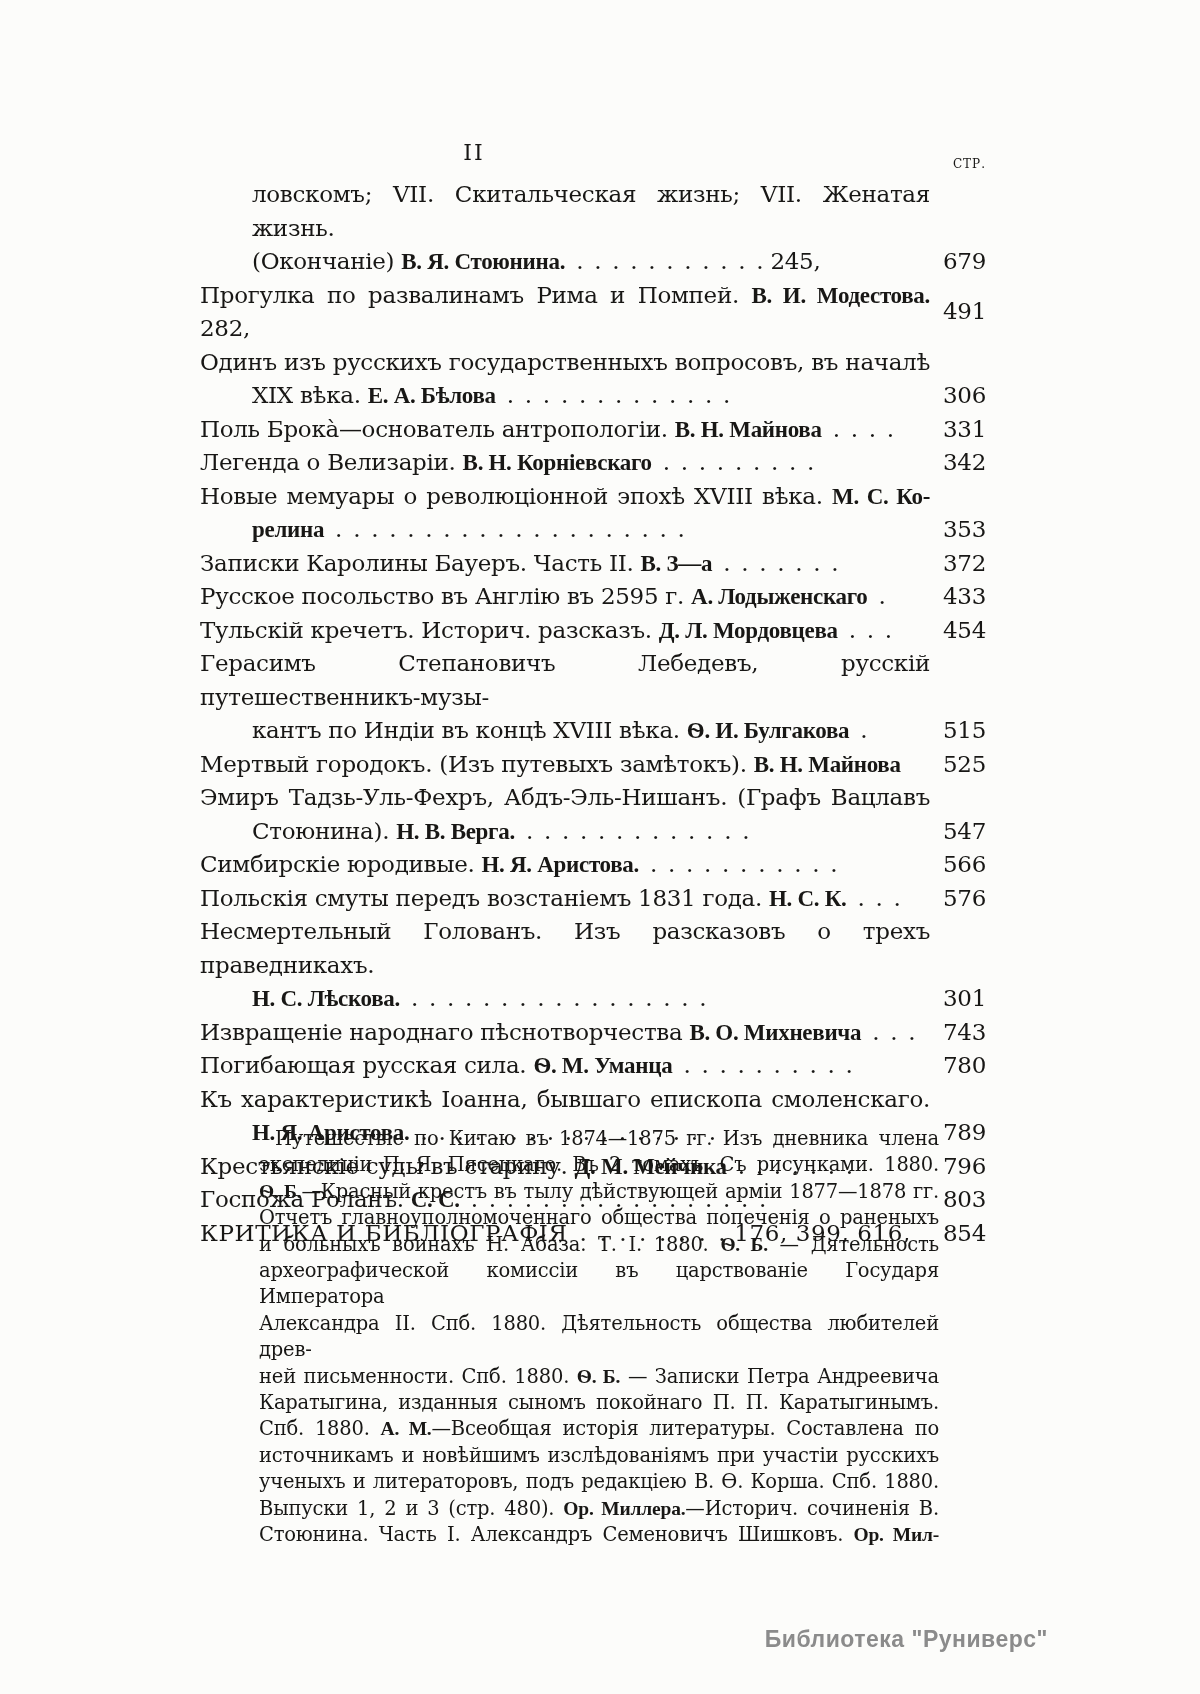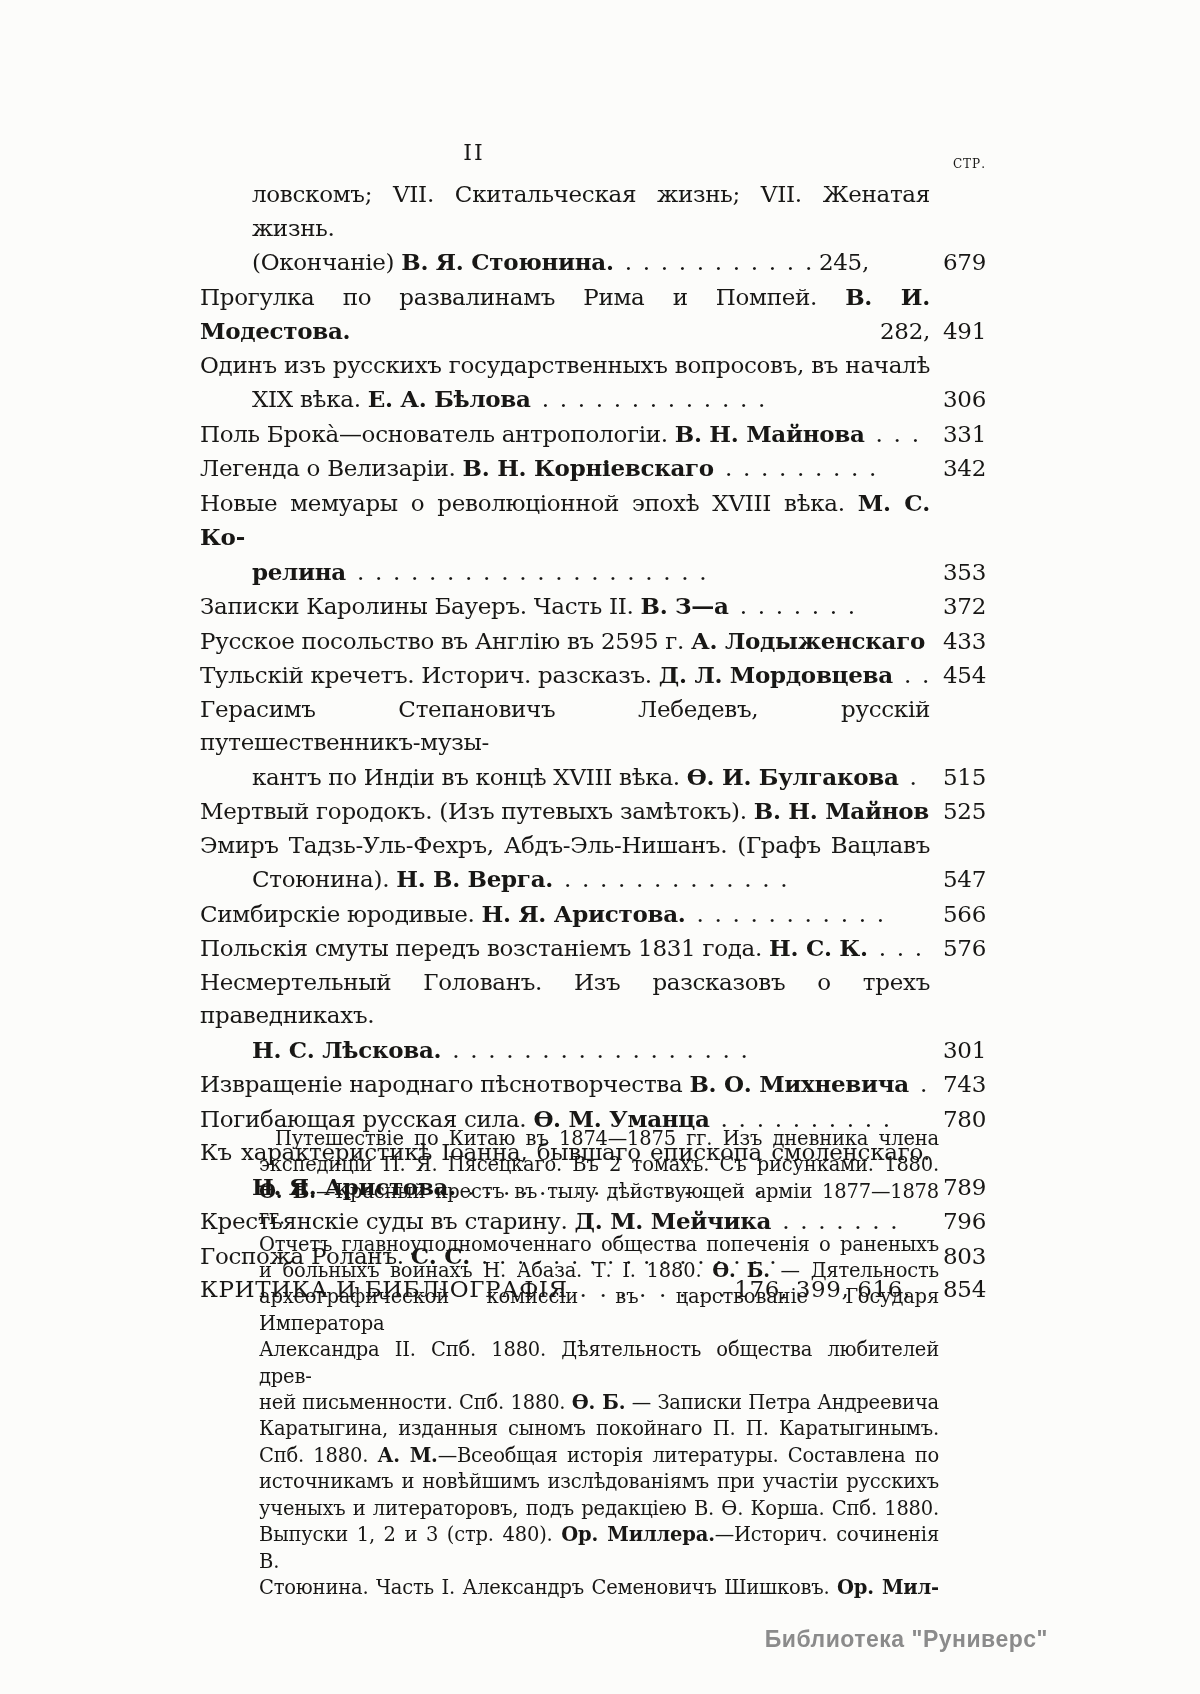--- a/index.html
+++ b/index.html
@@ -11,27 +11,27 @@
   }
   .folio{
     position:absolute;top:134px;left:0;width:948px;text-align:center;
     font-size:22px;letter-spacing:2px;line-height:1;margin-top:8px;
   }
   .col-header{
     position:absolute;top:158px;left:200px;width:786px;text-align:right;
     font-size:12px;letter-spacing:1px;line-height:1;
   }
   .toc{position:absolute;top:178px;left:200px;width:786px;}
-  .row{display:flex;align-items:flex-end;font-size:23px;line-height:33.5px;letter-spacing:-0.3px;}
+  .row{display:flex;align-items:center;font-size:23px;line-height:33.5px;letter-spacing:-0.3px;}
   .row .text{flex:1 1 auto;min-width:0;}
   .row:not(.justify) .text{white-space:nowrap;overflow:hidden;}
   .row.justify .text{text-align:justify;text-align-last:justify;}
   .row.ind .text{padding-left:52px;}
   .row .page{flex:0 0 56px;text-align:right;}
-  .b{font-weight:bold;}
+  .b{font-weight:bold;font-family:Liberation Serif, serif;}
   .d{word-spacing:4px;}
   .row.caps .text{letter-spacing:0.6px;}
   .biblio{
     position:absolute;top:1126px;left:227px;width:712px;
     font-size:19.5px;line-height:26.4px;letter-spacing:-0.2px;
   }
   .bl{text-align:justify;text-align-last:justify;margin-left:32px;}
   .bl.first{padding-left:16px;}
   .watermark{
     position:absolute;top:1628px;right:152px;

